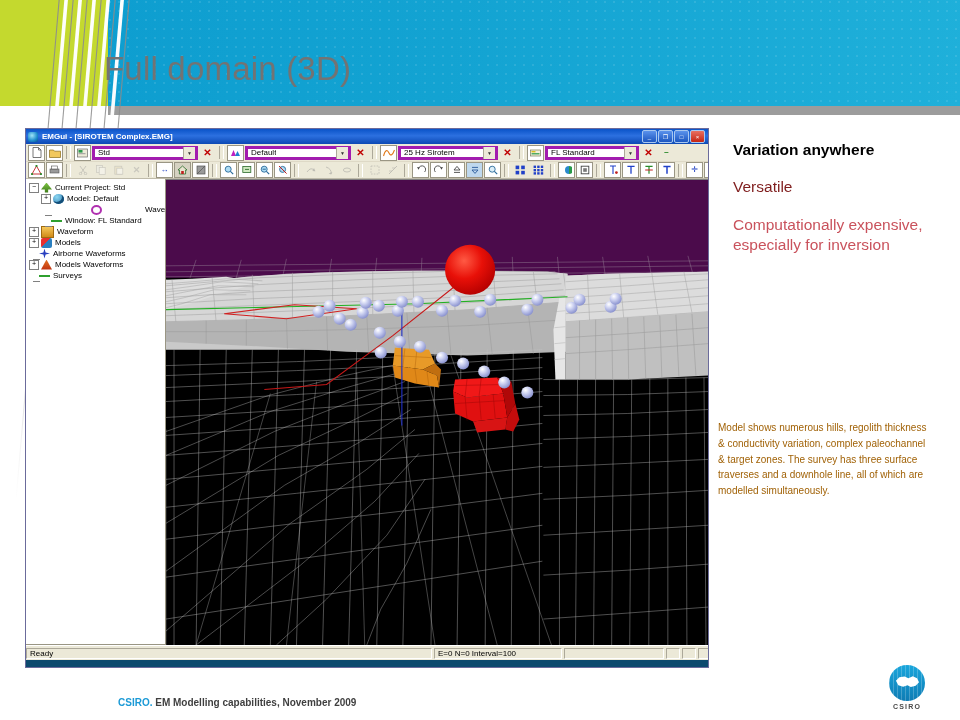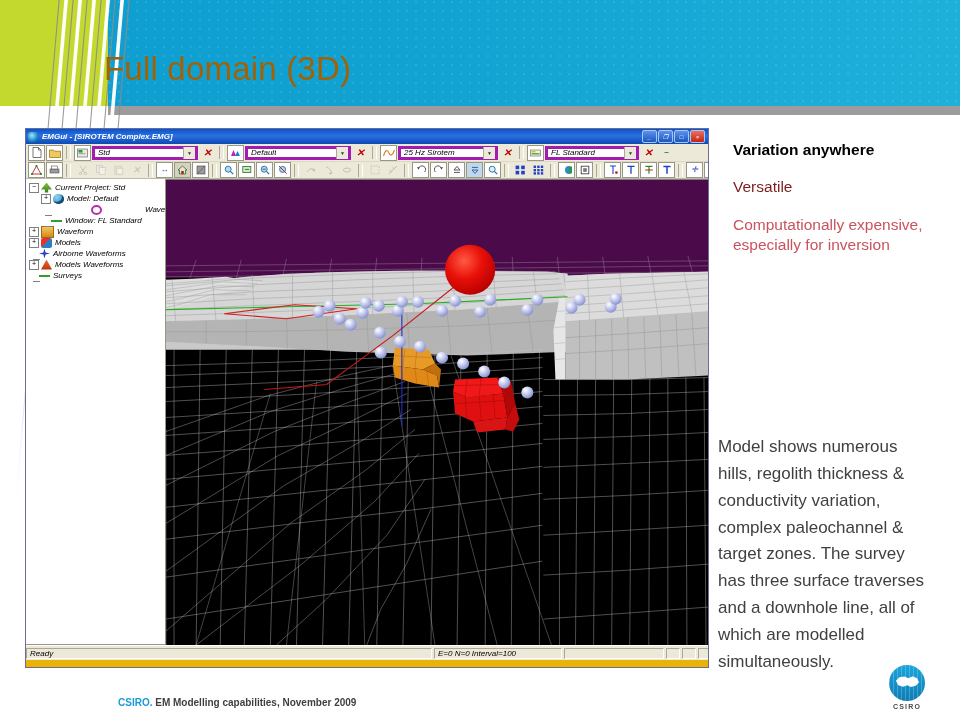--- a/index.html
+++ b/index.html
@@ -36,44 +36,43 @@
     background-size: 9px 9px;
   }
   .hdr-shadow {
     position: absolute; left: 108px; top: 106px;
     width: 852px; height: 9px;
     background: #9C9C9C;
     z-index: 2;
   }
   .hdr-title {
     position: absolute; left: 104px; top: 50px;
-    font-size: 33px; color: #a16207;
+    font-size: 33px; color: #737373;
     letter-spacing: 0.2px;
     white-space: nowrap;
     z-index: 4;
   }
 
   
   .stripes {
     position: absolute; left: 0px; top: 0px;
     width: 270px; height: 500px;
     z-index: 3;
     pointer-events: none;
   }
 
   
   .appwin {
     position: absolute; left: 25px; top: 128px;
     width: 684px; height: 540px;
-    background: #eab308;
+    background: #0c4a6e;
     border: 1px solid #6B6B9B;
     box-sizing: border-box;
     z-index: 5;
     overflow: hidden;
-    font-style: italic;
   }
   .titlebar {
     position: relative;
     height: 15px;
     background: linear-gradient(to bottom, #0A53C8 0%, #2C70E0 45%, #0C49B4 100%);
     display: flex; align-items: center;
     padding: 0 2px;
     box-sizing: border-box;
   }
   .titlebar-icon {
@@ -248,23 +247,23 @@
   
   .bullets {
     position: absolute; left: 733px; top: 140px;
     width: 215px; z-index: 6;
   }
   .b1 { font-size: 15.5px; font-weight: bold; color: #000000; line-height: 1.25; }
   .b2 { font-size: 15.5px; color: #7f1d1d; line-height: 1.25; margin-top: 18px; }
   .b3 { font-size: 15.5px; color: #C9525C; line-height: 1.32; margin-top: 18px; }
 
   .para {
-    position: absolute; left: 718px; top: 434px;
+    position: absolute; left: 718px; top: 420px;
     width: 215px; z-index: 6;
-    font-size: 17px; color: #404040; line-height: 1.58;
+    font-size: 10px; color: #a16207; line-height: 1.58;
   }
 
   
   .footer {
     position: absolute; left: 118px; top: 697px;
     font-size: 10px; z-index: 6; white-space: nowrap;
   }
   .footer .brand { color: #1C9AD6; font-weight: bold; }
   .footer .ftext { color: #3F3F3F; font-weight: bold; }
 

